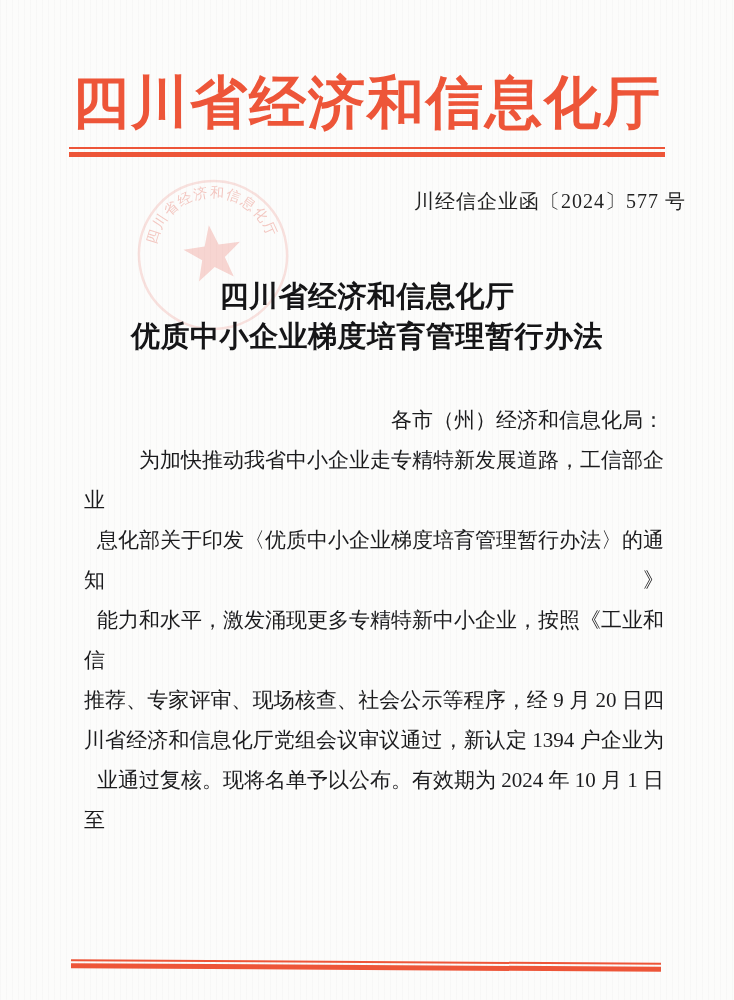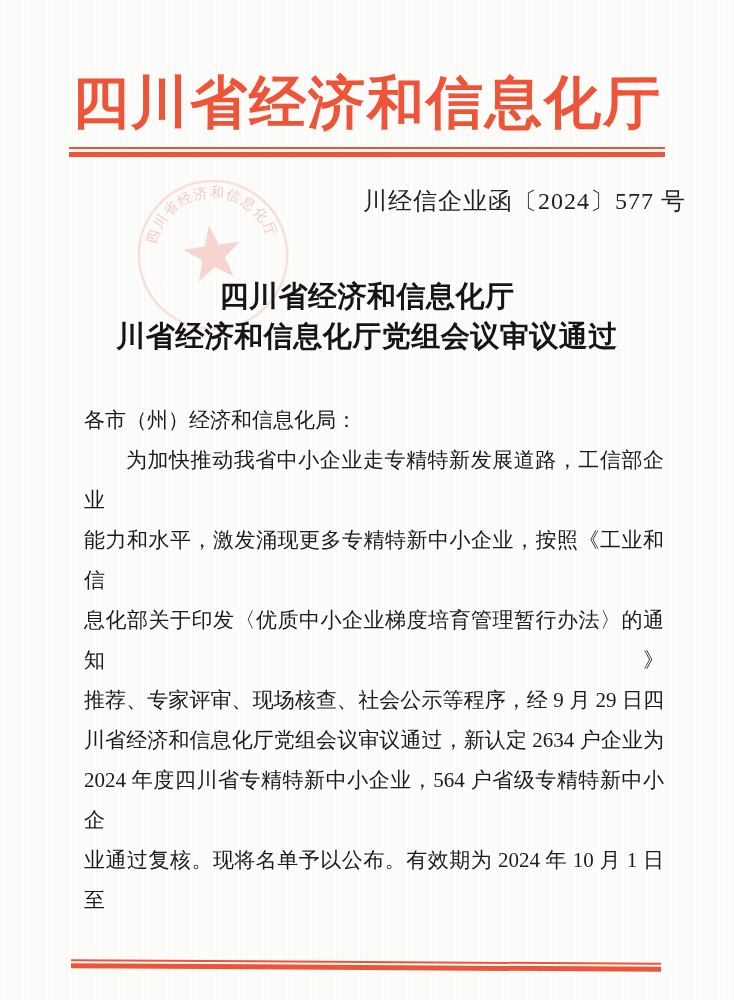--- a/index.html
+++ b/index.html
@@ -36,21 +36,21 @@
     white-space: nowrap;
   }
   .rule-top { width: 596px; margin: 9px auto 0 auto; }
   .rule-top .thin  { height: 2px; background: #ee5538; }
   .rule-top .thick { height: 5px; background: #ee5538; margin-top: 3px; }
 
   .doc-number {
     margin-top: 31px;
     padding-right: 48px;
     text-align: right;
-    font-size: 24px;
+    font-size: 20px;
     line-height: 26px;
     letter-spacing: 1px;
     color: #222;
     position: relative;
     z-index: 2;
   }
 
   .title-block {
     margin-top: 62px;
     text-align: center;
@@ -64,21 +64,21 @@
   }
 
   .body-block {
     margin: 44px 70px 0 84px;
     font-size: 21px;
     line-height: 40px;
     color: #1b1b1d;
     position: relative;
     z-index: 2;
   }
-  .body-block .line { min-height: 40px; }
+  .body-block .line { min-height: 40px; text-align: right; }
   .jl { text-align: justify; text-align-last: justify; }
   .indent { text-indent: 2em; }
 
   .rule-bottom {
     position: absolute;
     left: 71px;
     top: 961px;
     width: 590px;
     transform: rotate(0.35deg);
   }
@@ -118,31 +118,30 @@
       <text font-size="14" letter-spacing="1.5" fill="rgba(228,112,98,0.42)" font-family="Liberation Serif, DejaVu Serif, serif">
         <textPath href="#sealArc" startOffset="2%">四川省经济和信息化厅</textPath>
       </text>
     </svg>
   </div>
 
   <div class="doc-number">川经信企业函〔2024〕577 号</div>
 
   <div class="title-block">
     <div>四川省经济和信息化厅</div>
-    <div>川省经济和信息化厅党组会议审议通过</div>
+    <div>优质中小企业梯度培育管理暂行办法</div>
   </div>
 
   <div class="body-block">
     <div class="line">各市（州）经济和信息化局：</div>
     <div class="line jl indent">为加快推动我省中小企业走专精特新发展道路，工信部企业</div>
+    <div class="line jl">息化部关于印发〈优质中小企业梯度培育管理暂行办法〉的通知》</div>
     <div class="line jl">能力和水平，激发涌现更多专精特新中小企业，按照《工业和信</div>
-    <div class="line jl">息化部关于印发〈优质中小企业梯度培育管理暂行办法〉的通知》</div>
-    <div class="line jl">推荐、专家评审、现场核查、社会公示等程序，经 9 月 29 日四</div>
-    <div class="line jl">川省经济和信息化厅党组会议审议通过，新认定 2634 户企业为</div>
-    <div class="line jl">2024 年度四川省专精特新中小企业，564 户省级专精特新中小企</div>
+    <div class="line jl">推荐、专家评审、现场核查、社会公示等程序，经 9 月 20 日四</div>
+    <div class="line jl">川省经济和信息化厅党组会议审议通过，新认定 1394 户企业为</div>
     <div class="line jl">业通过复核。现将名单予以公布。有效期为 2024 年 10 月 1 日至</div>
 
   </div>
 
   <div class="rule-bottom">
     <div class="thin"></div>
     <div class="thick"></div>
   </div>
 
 </div>

